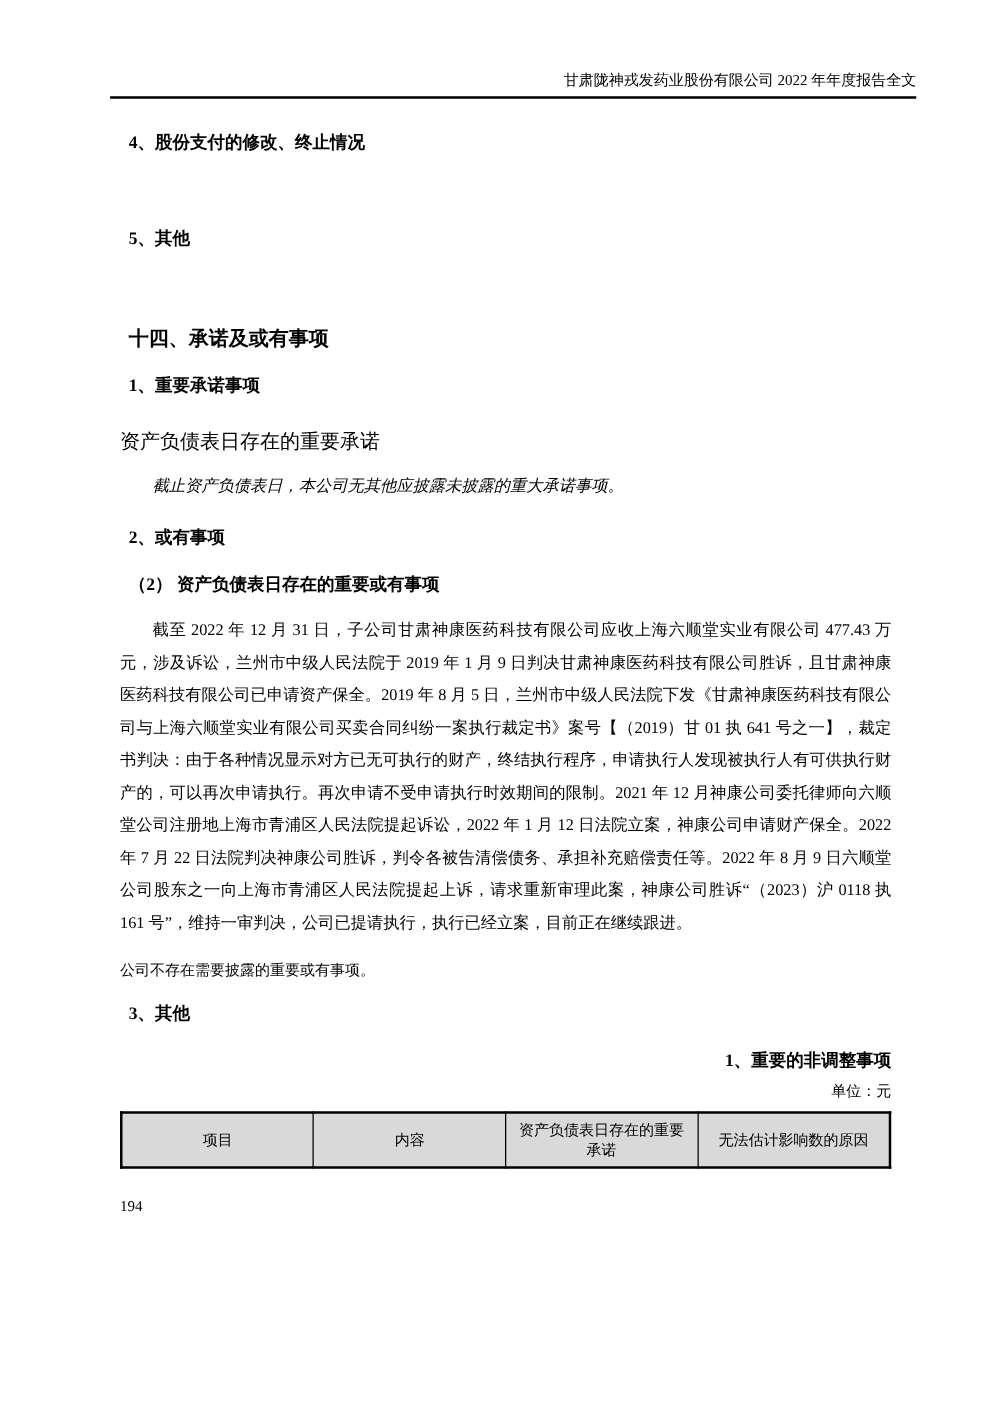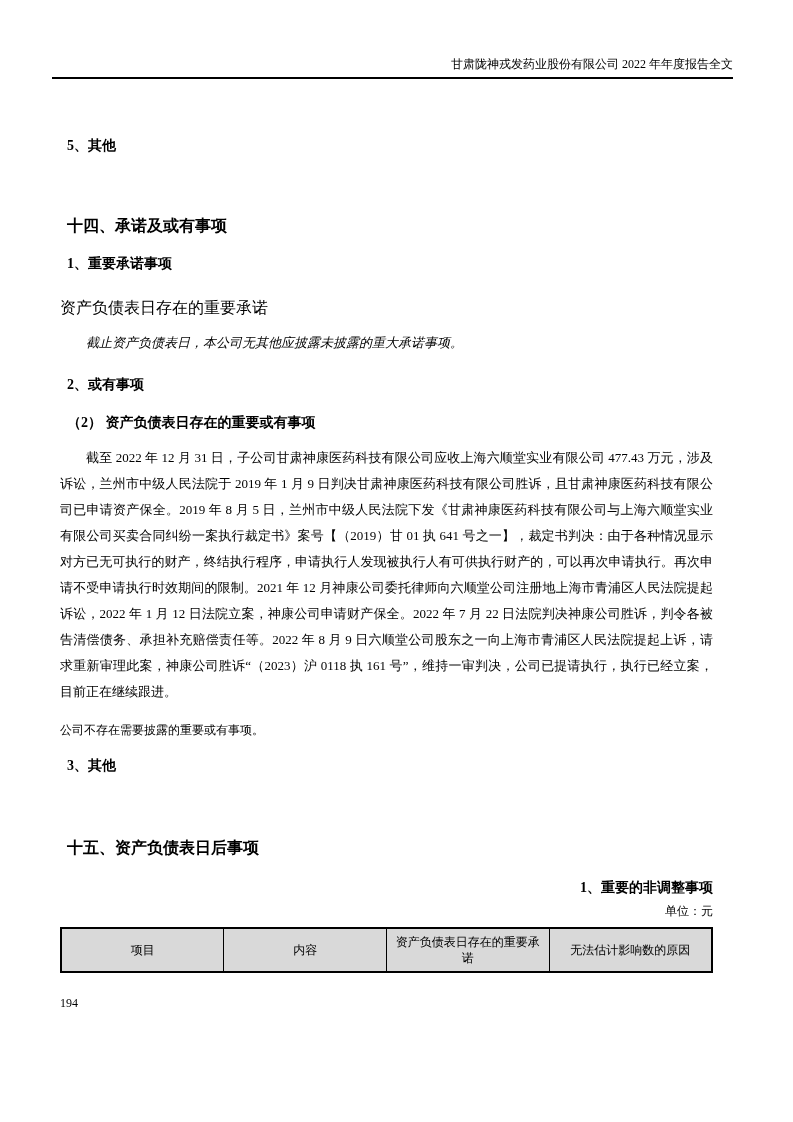--- a/index.html
+++ b/index.html
@@ -9,21 +9,21 @@
   }
   .page {
     position: relative;
     width: 793px;
     height: 1016px;
     margin: 0 auto;
     background: #ffffff;
     color: #000000;
     font-family: "Liberation Serif", "DejaVu Serif", serif;
     box-sizing: border-box;
-    padding: 0 80px 0 60px;
+    padding: 0 80px 0 96px;
     overflow: hidden;
   }
   .page-header {
     margin: 0 -20px 0 -8px;
     padding: 56px 0 5px 0;
     border-bottom: 2px solid #000000;
     text-align: right;
     font-size: 12px;
     line-height: 16px;
   }
@@ -110,20 +110,21 @@
 </style>
 </head>
 <body>
 
 <div class="page">
 
   <div class="page-header">
     <span>甘肃陇神戎发药业股份有限公司 2022 年年度报告全文</span>
   </div>
 
+  <p class="h-minor h4">4、股份支付的修改、终止情况</p>
 
   <p class="h-minor h5">5、其他</p>
 
   <p class="h-major h14">十四、承诺及或有事项</p>
 
   <p class="h-minor h14-1">1、重要承诺事项</p>
 
   <p class="note">资产负债表日存在的重要承诺</p>
 
   <p class="para-indent">截止资产负债表日，本公司无其他应披露未披露的重大承诺事项。</p>
@@ -132,21 +133,20 @@
 
   <p class="h-minor h14-2-1">（2）  资产负债表日存在的重要或有事项</p>
 
   <p class="para-big">截至 2022 年 12 月 31 日，子公司甘肃神康医药科技有限公司应收上海六顺堂实业有限公司 477.43 万元，涉及诉讼，兰州市中级人民法院于 2019 年 1 月 9 日判决甘肃神康医药科技有限公司胜诉，且甘肃神康医药科技有限公司已申请资产保全。2019 年 8 月 5 日，兰州市中级人民法院下发《甘肃神康医药科技有限公司与上海六顺堂实业有限公司买卖合同纠纷一案执行裁定书》案号【（2019）甘 01 执 641 号之一】，裁定书判决：由于各种情况显示对方已无可执行的财产，终结执行程序，申请执行人发现被执行人有可供执行财产的，可以再次申请执行。再次申请不受申请执行时效期间的限制。2021 年 12 月神康公司委托律师向六顺堂公司注册地上海市青浦区人民法院提起诉讼，2022 年 1 月 12 日法院立案，神康公司申请财产保全。2022 年 7 月 22 日法院判决神康公司胜诉，判令各被告清偿债务、承担补充赔偿责任等。2022 年 8 月 9 日六顺堂公司股东之一向上海市青浦区人民法院提起上诉，请求重新审理此案，神康公司胜诉“（2023）沪 0118 执 161 号”，维持一审判决，公司已提请执行，执行已经立案，目前正在继续跟进。</p>
 
 
   <p class="para-plain">公司不存在需要披露的重要或有事项。</p>
 
   <p class="h-minor h14-3">3、其他</p>
 
-  <p class="h-major h15">十五、资产负债表日后事项</p>
 
   <p class="h-minor h15-1">1、重要的非调整事项</p>
 
   <div class="unit-label">单位：元</div>
 
   <table class="subsequent-events">
     <thead>
       <tr>
         <th>项目</th>
         <th>内容</th>

